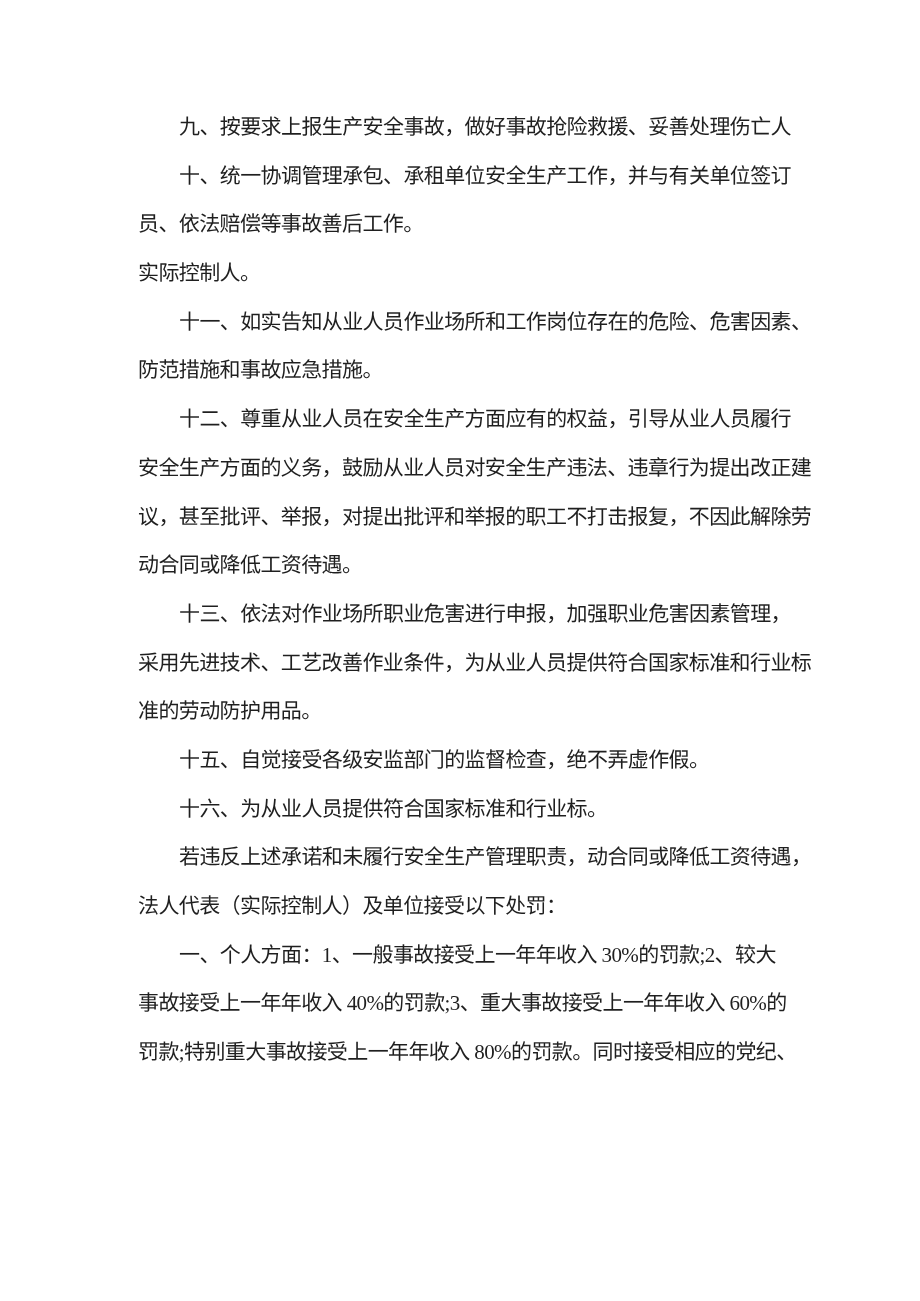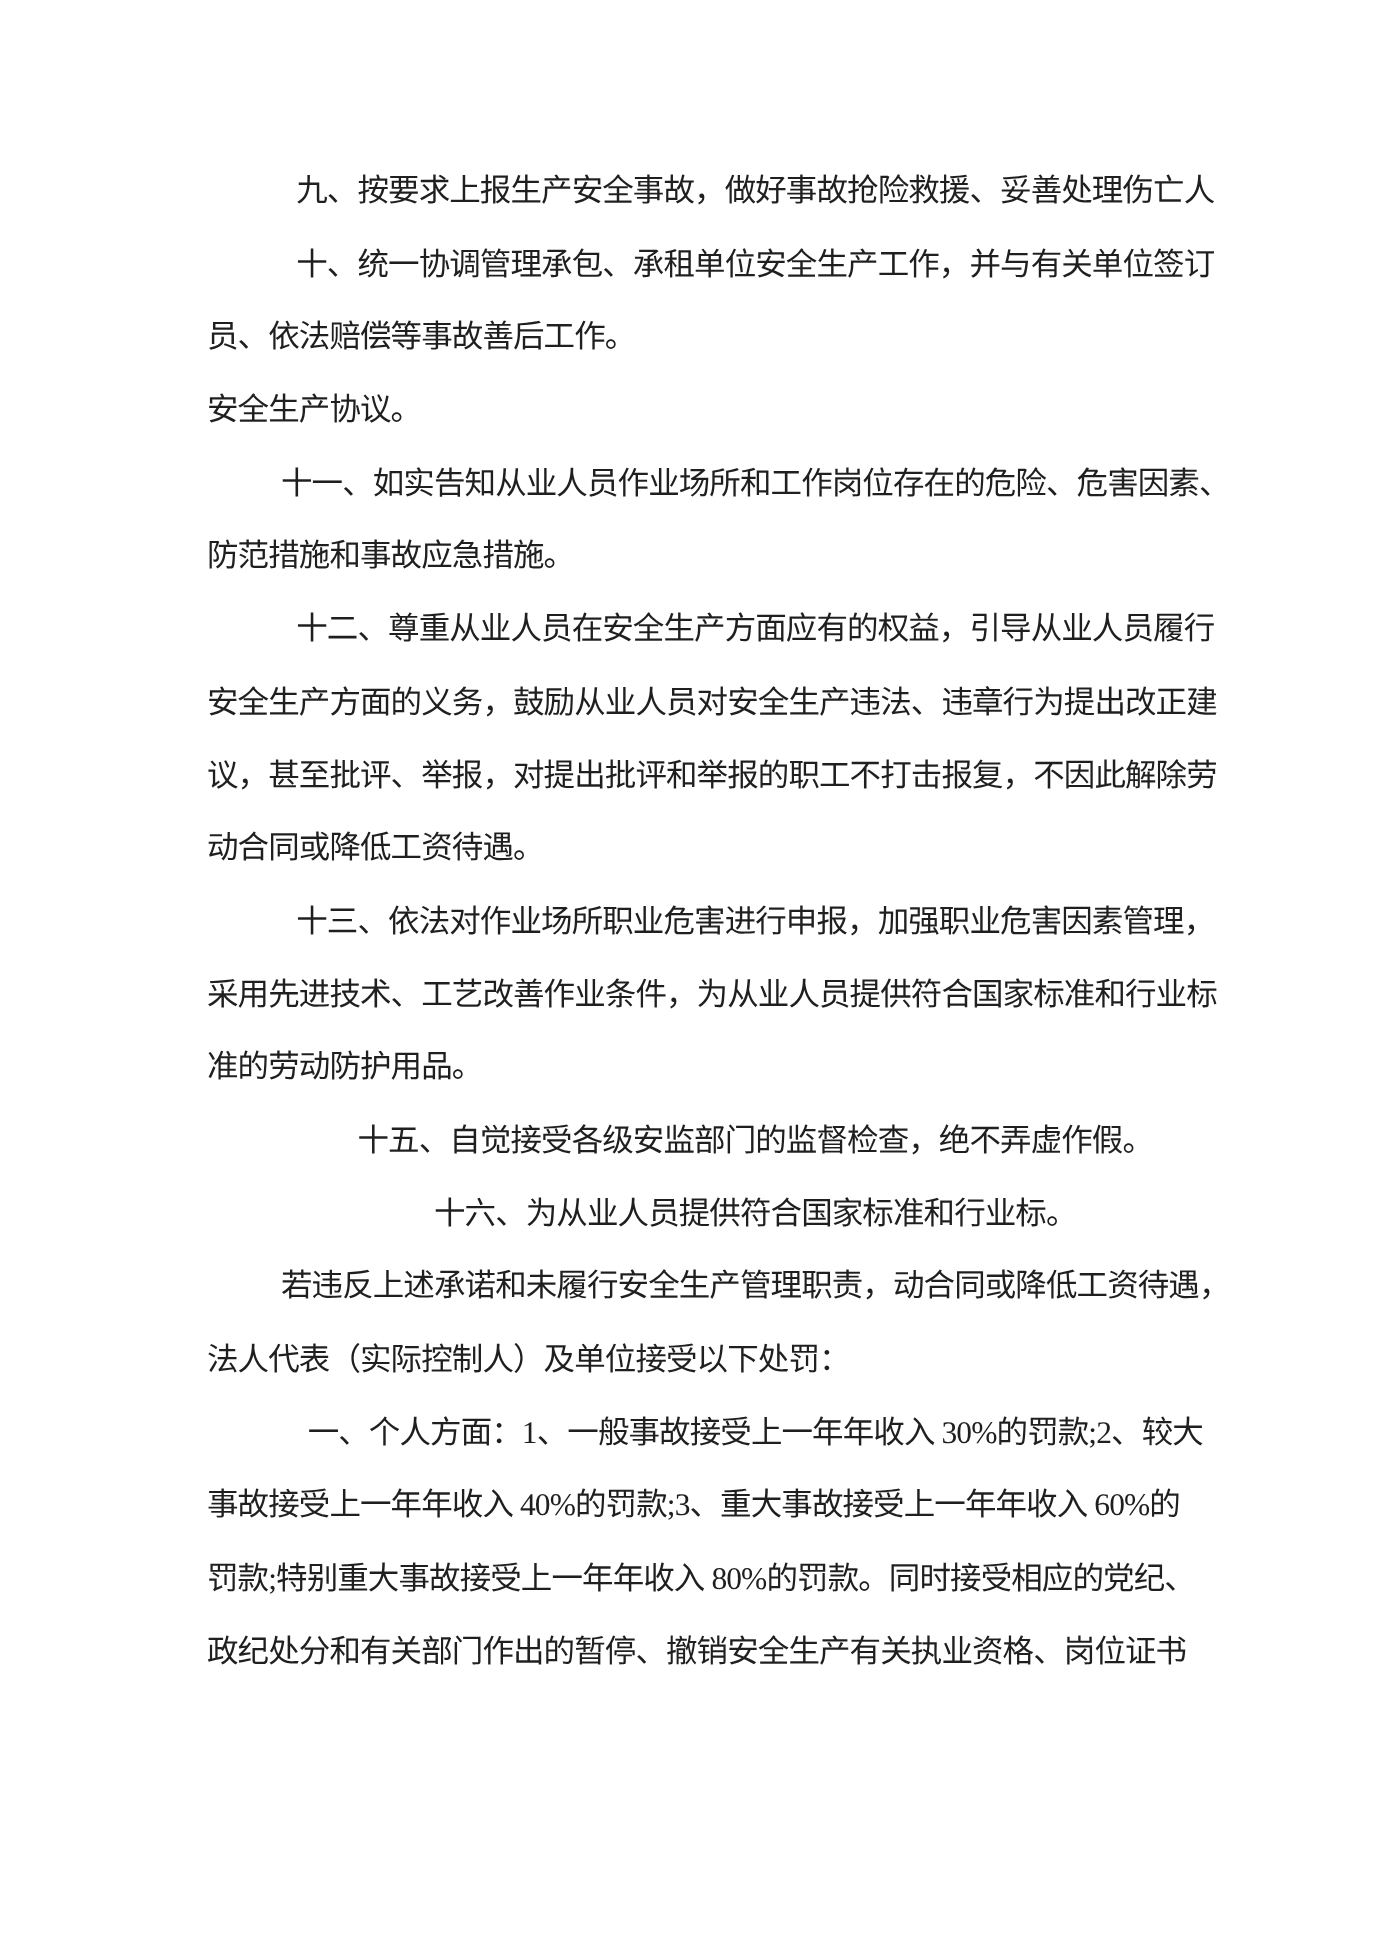--- a/index.html
+++ b/index.html
@@ -26,44 +26,42 @@
   .line {
     height: 48.7px;
     line-height: 48.7px;
     font-size: 21px;
     letter-spacing: -0.6px;
     white-space: nowrap;
     font-weight: 400;
   }
   .line.indent {
     text-indent: 41px;
-    text-align: center;
   }
 </style>
 </head>
 <body style="color: rgb(31, 31, 31); background: rgb(255, 255, 255);">
 
 <div class="page">
   <div class="doc">
 
   <div class="line indent">九、按要求上报生产安全事故，做好事故抢险救援、妥善处理伤亡人</div>
       <div class="line indent">十、统一协调管理承包、承租单位安全生产工作，并与有关单位签订</div>
       <div class="line">员、依法赔偿等事故善后工作。</div>
-      <div class="line">安全生产协议。</div>
+      <div class="line">实际控制人。</div>
       <div class="line indent">十一、如实告知从业人员作业场所和工作岗位存在的危险、危害因素、</div>
       <div class="line">防范措施和事故应急措施。</div>
       <div class="line indent">十二、尊重从业人员在安全生产方面应有的权益，引导从业人员履行</div>
       <div class="line">安全生产方面的义务，鼓励从业人员对安全生产违法、违章行为提出改正建</div>
       <div class="line">议，甚至批评、举报，对提出批评和举报的职工不打击报复，不因此解除劳</div>
       <div class="line">动合同或降低工资待遇。</div>
       <div class="line indent">十三、依法对作业场所职业危害进行申报，加强职业危害因素管理，</div>
       <div class="line">采用先进技术、工艺改善作业条件，为从业人员提供符合国家标准和行业标</div>
       <div class="line">准的劳动防护用品。</div>
       <div class="line indent">十五、自觉接受各级安监部门的监督检查，绝不弄虚作假。</div>
       <div class="line indent">十六、为从业人员提供符合国家标准和行业标。</div>
       <div class="line indent">若违反上述承诺和未履行安全生产管理职责，动合同或降低工资待遇，</div>
       <div class="line">法人代表（实际控制人）及单位接受以下处罚：</div>
       <div class="line indent">一、个人方面：1、一般事故接受上一年年收入 30%的罚款;2、较大</div>
       <div class="line">事故接受上一年年收入 40%的罚款;3、重大事故接受上一年年收入 60%的</div>
       <div class="line">罚款;特别重大事故接受上一年年收入 80%的罚款。同时接受相应的党纪、</div>
-      <div class="line">政纪处分和有关部门作出的暂停、撤销安全生产有关执业资格、岗位证书</div>
     </div>
 </div>
 
 </body></html>

